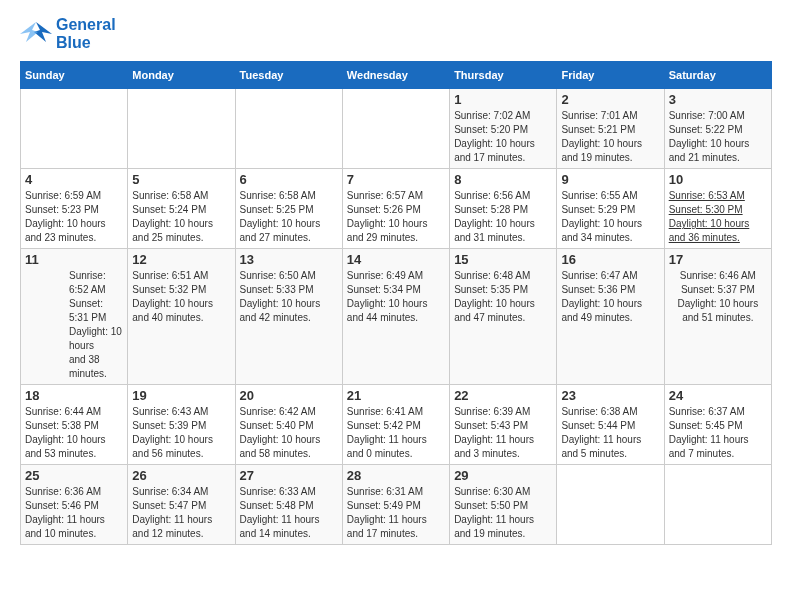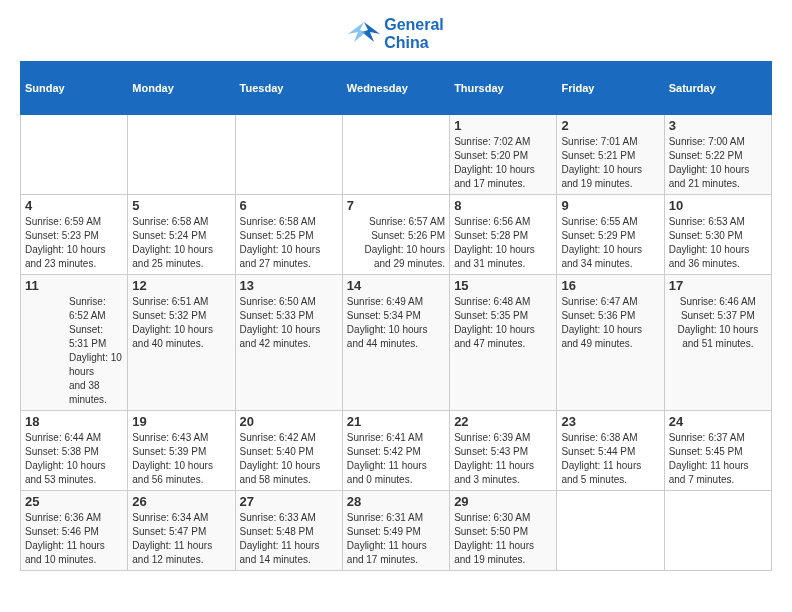--- a/index.html
+++ b/index.html
@@ -13,20 +13,21 @@
     .page {
       width: 792px;
       height: 612px;
       padding: 16px 20px 12px 20px;
     }
     .header {
       display: flex;
       justify-content: center;
       align-items: flex-start;
       margin-bottom: 10px;
+      flex-direction: column;
     }
     .logo {
       display: flex;
       align-items: center;
       gap: 4px;
     }
     .logo-bird {
       width: 32px;
       height: 28px;
     }
@@ -46,21 +47,21 @@
     table {
       width: 100%;
       border-collapse: collapse;
       table-layout: fixed;
     }
     thead tr th {
       background-color: #1a6bbf;
       color: #fff;
       font-size: 11px;
       font-weight: bold;
-      padding: 20px 4px;
+      padding: 7px 4px;
       text-align: left;
       border: 1px solid #1a6bbf;
     }
     tbody tr td {
       border: 1px solid #ccc;
       vertical-align: top;
       padding: 3px 4px;
       font-size: 9.5px;
       color: #333;
       height: 78px;
@@ -91,21 +92,21 @@
 <div class="page">
   <div class="header">
     <div class="logo">
       <svg class="logo-bird" viewBox="0 0 32 28" xmlns="http://www.w3.org/2000/svg">
         <polygon points="16,2 32,14 22,12 26,22 14,12 20,10" fill="#1a6bbf"></polygon>
         <polygon points="16,2 0,14 10,12 6,22 18,12 12,10" fill="#5aaaf0" opacity="0.7"></polygon>
       </svg>
       <div>
         <div style="font-size:16px;font-weight:bold;line-height:1.1;">
           <span style="color:#1a6bbf;">General</span><br>
-          <span style="color:#1a6bbf;">China</span>
+          <span style="color:#1a6bbf;">Blue</span>
         </div>
       </div>
     </div>
   </div>
 
   <table>
     <thead>
       <tr>
         <th>Sunday</th>
         <th>Monday</th>
@@ -161,42 +162,42 @@
           </td>
           <td>
             <span class="day-num">6</span>
             <div class="day-info" style="white-space: pre-line;">Sunrise: 6:58 AM
 Sunset: 5:25 PM
 Daylight: 10 hours
 and 27 minutes.</div>
           </td>
           <td>
             <span class="day-num">7</span>
-            <div class="day-info" style="white-space: pre-line; text-align: right;">Sunrise: 6:57 AM
+            <div class="day-info" style="white-space: pre-line;">Sunrise: 6:57 AM
 Sunset: 5:26 PM
 Daylight: 10 hours
 and 29 minutes.</div>
           </td>
           <td>
             <span class="day-num">8</span>
             <div class="day-info" style="white-space: pre-line;">Sunrise: 6:56 AM
 Sunset: 5:28 PM
 Daylight: 10 hours
 and 31 minutes.</div>
           </td>
           <td>
             <span class="day-num">9</span>
             <div class="day-info" style="white-space: pre-line;">Sunrise: 6:55 AM
 Sunset: 5:29 PM
 Daylight: 10 hours
 and 34 minutes.</div>
           </td>
           <td>
             <span class="day-num">10</span>
-            <div class="day-info" style="white-space: pre-line;">Sunrise: 6:53 AM
+            <div class="day-info" style="white-space: pre-line; text-decoration: underline;">Sunrise: 6:53 AM
 Sunset: 5:30 PM
 Daylight: 10 hours
 and 36 minutes.</div>
           </td>
         </tr>
         <tr>
           <td>
             <span class="day-num">11</span>
             <div class="day-info" style="white-space: pre-line; margin-left: 44px;">Sunrise: 6:52 AM
 Sunset: 5:31 PM

